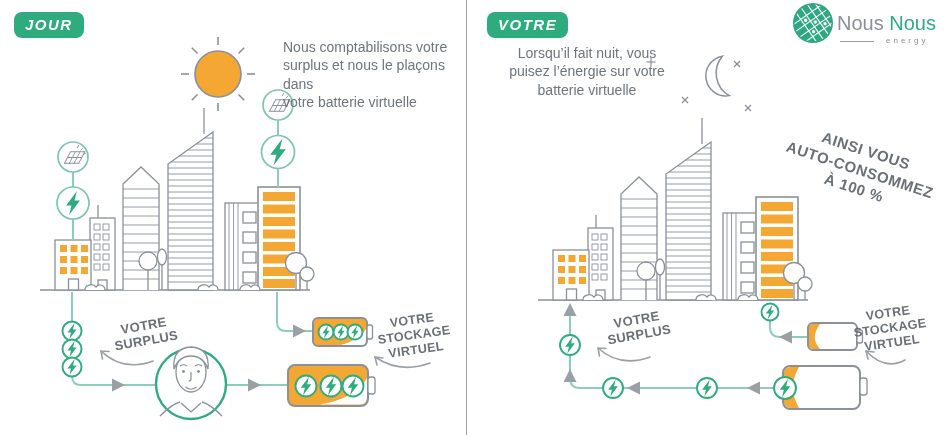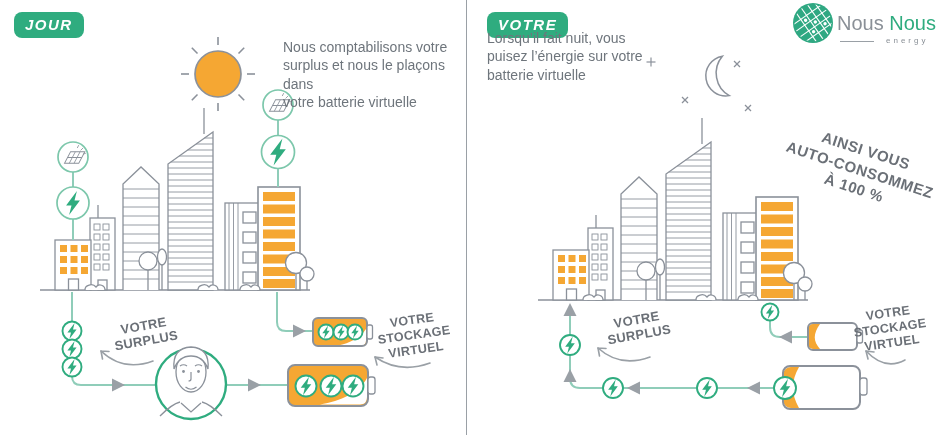--- a/index.html
+++ b/index.html
@@ -372,21 +372,21 @@
 surplus et nous le plaçons dans
 votre batterie virtuelle</div>
   <div class="hand" style="left:103px;top:318px;width:84px;transform:rotate(-10deg);">VOTRE
 SURPLUS</div>
   <div class="hand storage" style="left:362px;top:313px;width:104px;transform:rotate(-8deg);">VOTRE STOCKAGE
 VIRTUEL</div>
 
   <div style="left:487px;top:12px;">
     <span class="badge">VOTRE</span>
   </div>
-  <div class="intro" style="left:487px;top:29px;width:200px;">Lorsqu’il fait nuit, vous
+  <div class="intro" style="left:487px;top:44px;width:200px;text-align:center;">Lorsqu’il fait nuit, vous
 puisez l’énergie sur votre
 batterie virtuelle</div>
   <div class="hand auto" style="left:780px;top:140px;width:160px;transform:rotate(18deg);">AINSI VOUS
 AUTO-CONSOMMEZ
 À 100 %</div>
   <div class="hand" style="left:596px;top:312px;width:84px;transform:rotate(-10deg);">VOTRE
 SURPLUS</div>
   <div class="hand storage" style="left:838px;top:306px;width:104px;transform:rotate(-8deg);">VOTRE STOCKAGE
 VIRTUEL</div>
 

